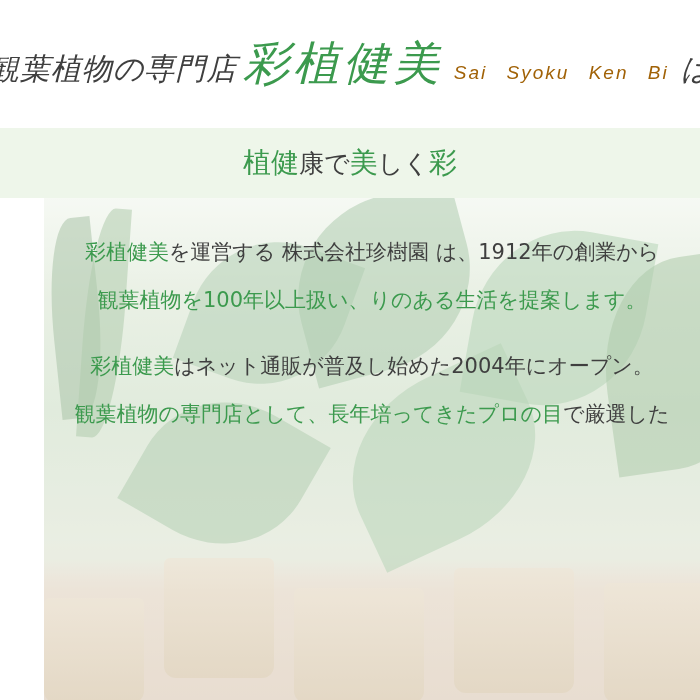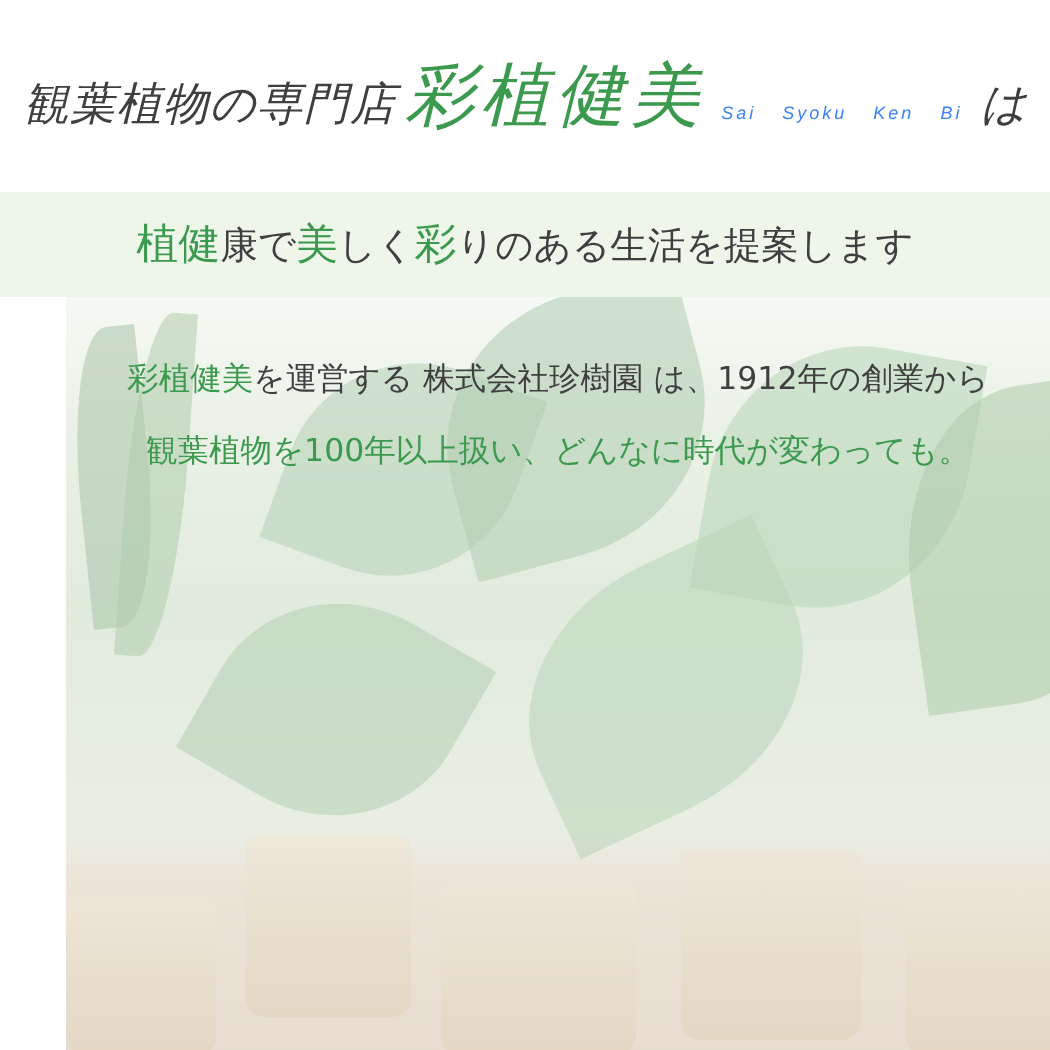--- a/index.html
+++ b/index.html
@@ -50,22 +50,22 @@
     position: relative;
   }
   .brand-kanji {
     font-size: 46px;
     color: #3c9a4e;
     letter-spacing: 4px;
     line-height: 1.05;
     font-family: "DejaVu Sans", sans-serif;
   }
   .brand-romaji {
-    font-size: 12px;
-    color: #3b82f6;
+    font-size: 19px;
+    color: #a16207;
     letter-spacing: 2px;
     margin-top: 4px;
     font-family: "Liberation Sans", sans-serif;
   }
   .brand-romaji span { margin: 0 6px; }
   .head-tail {
     font-size: 30px;
     color: #3f3f3f;
     font-family: "DejaVu Sans", sans-serif;
   }
@@ -166,21 +166,20 @@
     </div>
   </div>
 
   <div class="tagline">
     <span class="gb">植</span>
       <span class="gb">健</span>
       <span>康で</span>
       <span class="gb">美</span>
       <span>しく</span>
       <span class="gb">彩</span>
-      <span>りのある生活を提案します</span>
   </div>
 
   <div class="photo">
     <div class="photo-bg"></div>
 
     <div class="leaf" style="left:8px;  top:20px;  width:48px; height:200px; transform:rotate(-6deg);  background:#3f7a3c;"></div>
     <div class="leaf" style="left:40px; top:10px;  width:40px; height:230px; transform:rotate(4deg);   background:#4c8a45;"></div>
     <div class="leaf" style="left:150px;top:40px;  width:150px;height:150px; transform:rotate(20deg);  background:#55965a;"></div>
     <div class="leaf" style="left:250px;top:0px;   width:180px;height:170px; transform:rotate(-15deg); background:#4b8c4c;"></div>
     <div class="leaf" style="left:430px;top:30px;  width:170px;height:180px; transform:rotate(10deg);  background:#5a9e5c;"></div>
@@ -193,23 +192,25 @@
     <div class="pot" style="left:410px; top:370px; width:120px; height:125px;"></div>
     <div class="pot" style="left:0px;   top:400px; width:100px; height:105px;"></div>
     <div class="pot" style="left:560px; top:385px; width:125px; height:120px;"></div>
 
     <div class="veil"></div>
 
     <div class="photo-text">
 
       <p class="para">
         <span class="line"><span class="accent">彩植健美</span><span>を運営する 株式会社珍樹園 は、1912年の創業から</span></span>
-        <span class="line"><span class="accent">観葉植物を100年以上扱い、どんなに時代が変わっても。</span><span></span></span>
+        <span class="line"><span class="accent">観葉植物を100年以上扱い、りのある生活を提案します。</span><span></span></span>
       </p>
 
 
       <p class="para block-gap">
+        <span class="line"><span class="accent">彩植健美</span><span>はネット通販が普及し始めた2004年にオープン。</span></span>
+        <span class="line"><span class="accent">観葉植物の専門店として、長年培ってきたプロの目</span><span>で厳選した</span></span>
       </p>
 
     </div>
   </div>
 
 </div>
 
 </body></html>

